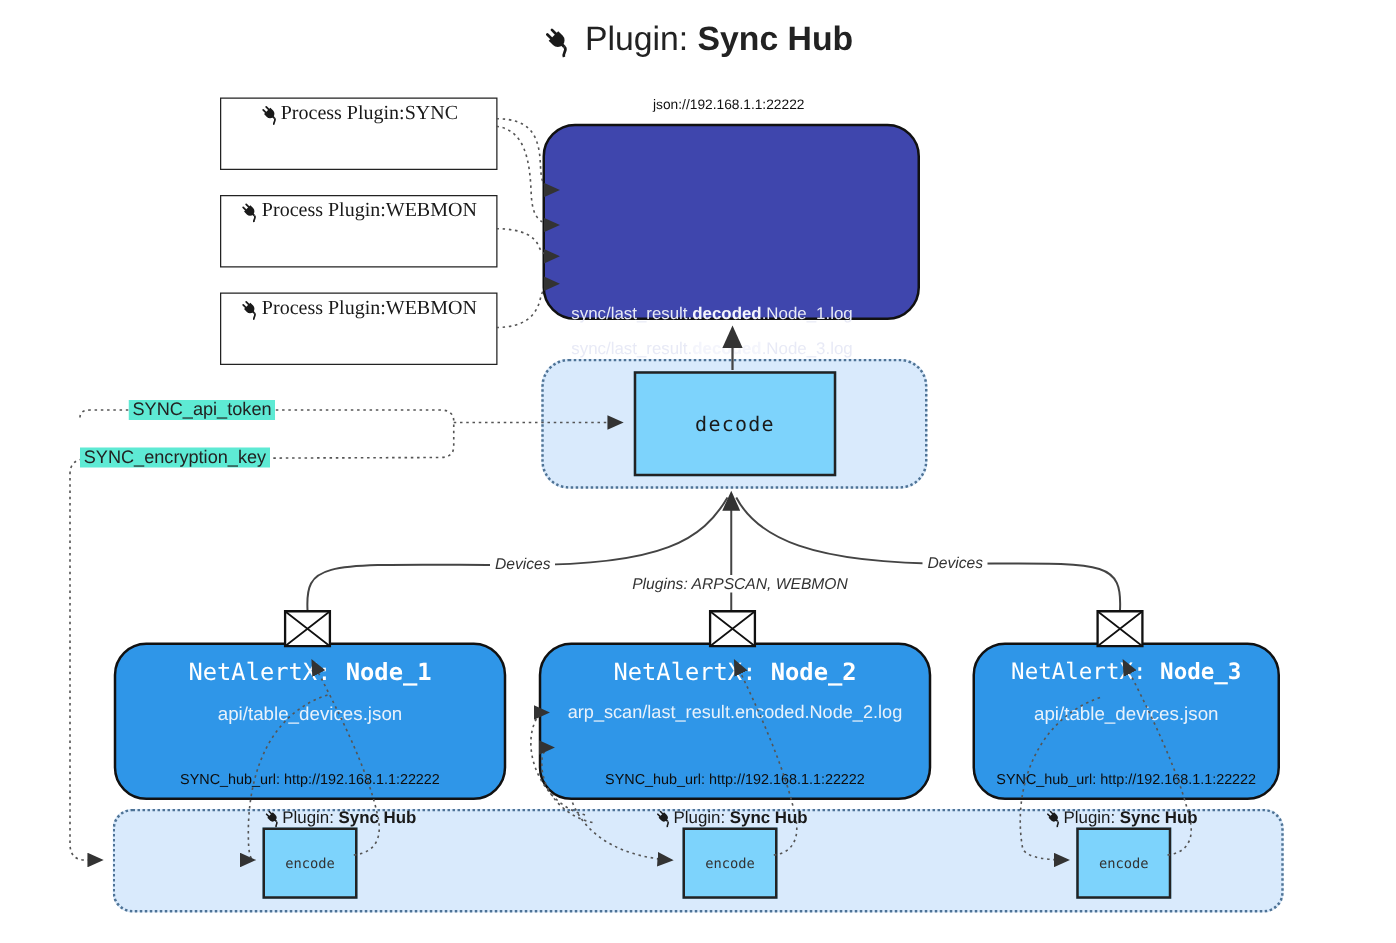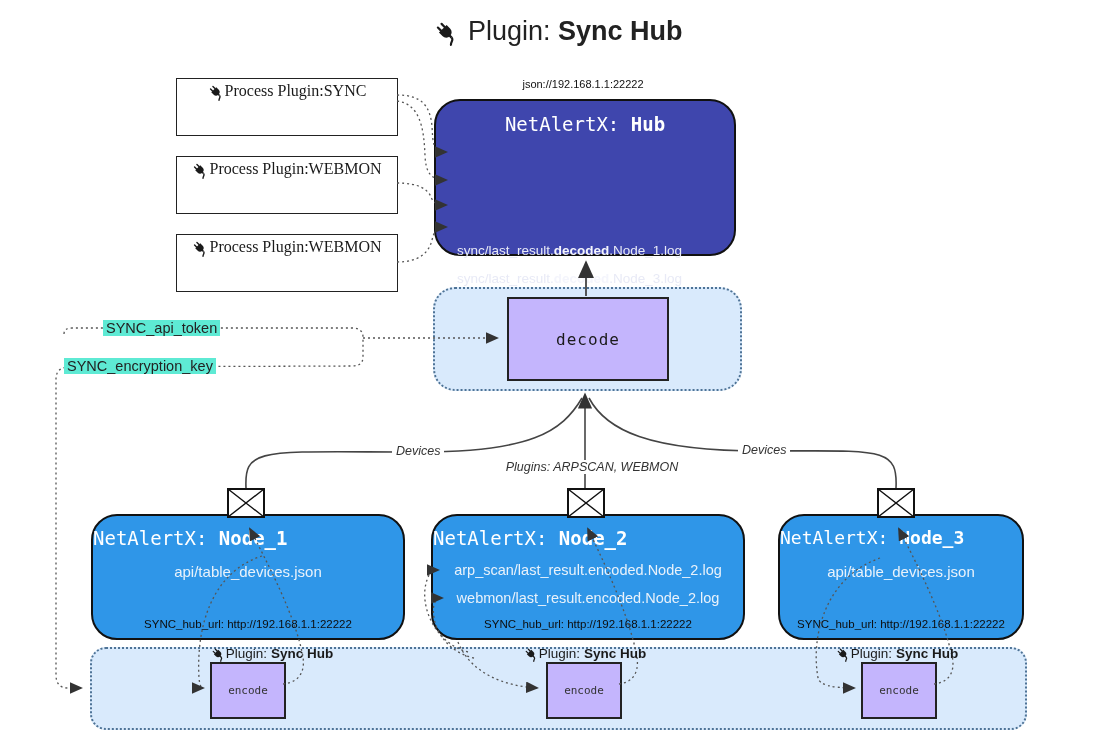--- a/index.html
+++ b/index.html
@@ -19,30 +19,30 @@
   .hub{left:434px;top:99px;width:298px;height:153px;background:#3f46ad;border:2px solid #111;
        border-radius:26px;color:#fff;}
   .hub-title{position:absolute;left:0;right:0;top:12px;text-align:center;
              font-family:"DejaVu Sans Mono",monospace;font-size:19px;}
   .hub-title b{font-weight:700;}
   .hub-log{position:absolute;left:21px;height:20px;font-size:13.5px;color:#e8eaf6;white-space:nowrap;}
   .hub-log b{font-weight:700;color:#f4f5fc;}
   
   .panel{background:#d9eafc;border:2px dotted #4e7396;}
   .decode-panel{left:433px;top:287px;width:305px;height:100px;border-radius:22px;}
-  .iobox{background:#c4b5fd;border:2px solid #222;display:flex;align-items:center;justify-content:center;
+  .iobox{background:#7dd3fc;border:2px solid #222;display:flex;align-items:center;justify-content:center;
          font-family:"DejaVu Sans Mono",monospace;}
   .decode-box{left:507px;top:297px;width:158px;height:80px;font-size:16px;letter-spacing:1px;}
   
   .cfg{background:#5eead4;padding:0 3px;font-size:14.5px;color:#222;white-space:nowrap;z-index:3;}
   
   .edge-label{background:#fff;padding:0 4px;font-size:12.5px;color:#333;white-space:nowrap;z-index:3;font-style:italic;}
   
   .node{top:514px;height:122px;background:#2f96e8;border:2px solid #111;border-radius:26px;color:#fff;}
-  .node-title{position:absolute;left:0;right:0;top:11px;text-align:left;
+  .node-title{position:absolute;left:0;right:0;top:11px;text-align:center;
               font-family:"DejaVu Sans Mono",monospace;font-size:19px;white-space:nowrap;}
   .node-title b{font-weight:700;}
   .node-file{position:absolute;left:0;right:0;text-align:center;font-size:15px;color:#e9f2fb;white-space:nowrap;}
   .node-url{position:absolute;left:0;right:0;bottom:8px;text-align:center;font-size:11.5px;color:#0d0d0d;white-space:nowrap;}
   
   .envelope{width:38px;height:30px;z-index:3;}
   
   .band{left:90px;top:647px;width:933px;height:79px;border-radius:16px;}
   .band-label{top:646px;width:190px;text-align:center;font-size:13.5px;color:#1a1a1a;z-index:3;white-space:nowrap;}
   .band-label b{font-weight:700;}
@@ -100,21 +100,20 @@
               <path d="M7 6.5 h10 v4.5 a5 5 0 0 1 -10 0 z"></path>
               <rect x="10.9" y="14.5" width="2.2" height="3.5"></rect>
               <path d="M12 18 C 12 21.5 7.5 20 6.5 23" fill="none" stroke="#1a1a1a" stroke-width="2"></path>
             </g>
           </svg></span><span>Process Plugin:</span></div>
     <div>WEBMON</div>
   </div>
 
   <div class="abs hub-url">json://192.168.1.1:22222</div>
   <div class="abs hub">
-    <div class="hub-title"><span>NetAlertX: </span><b>Hub</b></div>
     <div class="hub-log" style="top:142px"><span>sync/last_result.</span><b>decoded</b><span>.Node_1.log</span></div>
     <div class="hub-log" style="top:170px"><span>sync/last_result.</span><b>decoded</b><span>.Node_3.log</span></div>
     <div class="hub-log" style="top:195px"><span>arp_scan/last_result.</span><b>decoded</b><span>.Node_2.log</span></div>
     <div class="hub-log" style="top:217px"><span>webmon/last_result.</span><b>decoded</b><span>.Node_2.log</span></div>
   </div>
 
   <div class="abs panel decode-panel"></div>
   <div class="abs iobox decode-box">decode</div>
 
   <div class="abs cfg" style="left:103px;top:320px">SYNC_api_token</div>
@@ -125,21 +124,20 @@
   <div class="abs edge-label" style="left:500px;top:460px;width:176px;text-align:center">Plugins: ARPSCAN, WEBMON</div>
 
   <div class="abs node" style="left:91px;width:310px">
     <div class="node-title"><span>NetAlertX: </span><b>Node_1</b></div>
     <div class="node-file" style="top:47px">api/table_devices.json</div>
     <div class="node-url">SYNC_hub_url: http://192.168.1.1:22222</div>
   </div>
   <div class="abs node" style="left:431px;width:310px">
     <div class="node-title"><span>NetAlertX: </span><b>Node_2</b></div>
     <div class="node-file" style="top:46px;font-size:14.5px">arp_scan/last_result.encoded.Node_2.log</div>
-    <div class="node-file" style="top:74px;font-size:14.5px">webmon/last_result.encoded.Node_2.log</div>
     <div class="node-url">SYNC_hub_url: http://192.168.1.1:22222</div>
   </div>
   <div class="abs node" style="left:778px;width:242px">
     <div class="node-title" style="font-size:18px"><span>NetAlertX: </span><b>Node_3</b></div>
     <div class="node-file" style="top:47px">api/table_devices.json</div>
     <div class="node-url">SYNC_hub_url: http://192.168.1.1:22222</div>
   </div>
 
   <div class="abs envelope" style="left:227px;top:488px"><svg width="38" height="30" viewBox="0 0 38 30">
         <rect x="1" y="1" width="36" height="28" fill="#fff" stroke="#111" stroke-width="2"></rect>

